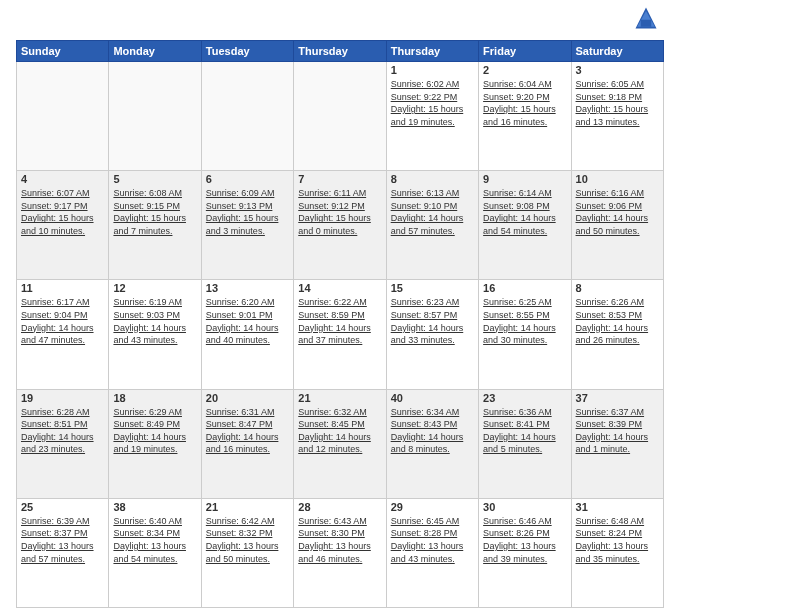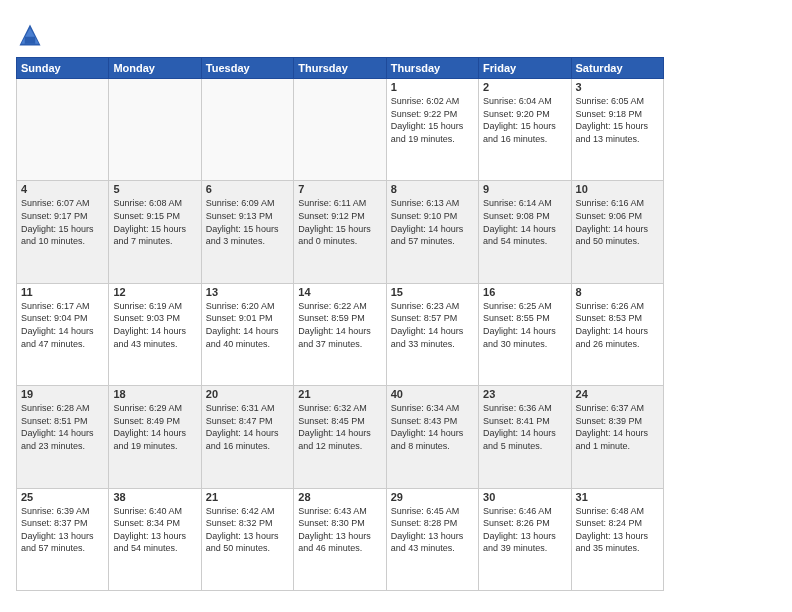--- a/index.html
+++ b/index.html
@@ -6,23 +6,24 @@
     body {
       width: 792px;
       height: 612px;
       font-family: Arial, sans-serif;
       background: #fff;
       overflow: hidden;
     }
     .page {
       width: 680px;
       height: 612px;
-      padding: 21px 16px;
+      padding: 4px 16px;
       display: flex;
       flex-direction: column;
+      align-items: flex-end;
     }
     .header {
       display: flex;
       justify-content: space-between;
       align-items: flex-start;
       margin-bottom: 8px;
     }
     .logo {
       display: flex;
       align-items: center;
@@ -87,20 +88,21 @@
     }
     .day-num {
       font-size: 11px;
       font-weight: bold;
       display: block;
       margin-bottom: 2px;
     }
     .day-info {
       line-height: 1.4;
       font-size: 9px;
+      text-decoration: underline;
     }
   </style>
 </head>
 <body>
 
 <div class="page">
   <div class="header">
     <div class="logo">
       <svg class="logo-icon" viewBox="0 0 32 32" xmlns="http://www.w3.org/2000/svg">
         <polygon points="16,4 28,28 4,28" fill="#2a5db0"></polygon>
@@ -228,21 +230,21 @@
           </td>
           <td class="shaded">
             <span class="day-num">40</span>
             <div class="day-info">Sunrise: 6:34 AM<br>Sunset: 8:43 PM<br>Daylight: 14 hours and 8 minutes.</div>
           </td>
           <td class="shaded">
             <span class="day-num">23</span>
             <div class="day-info">Sunrise: 6:36 AM<br>Sunset: 8:41 PM<br>Daylight: 14 hours and 5 minutes.</div>
           </td>
           <td class="shaded">
-            <span class="day-num">24</span>
+            <span class="day-num">37</span>
             <div class="day-info">Sunrise: 6:37 AM<br>Sunset: 8:39 PM<br>Daylight: 14 hours and 1 minute.</div>
           </td>
         </tr>
         <tr>
           <td>
             <span class="day-num">25</span>
             <div class="day-info">Sunrise: 6:39 AM<br>Sunset: 8:37 PM<br>Daylight: 13 hours and 57 minutes.</div>
           </td>
           <td>
             <span class="day-num">38</span>

